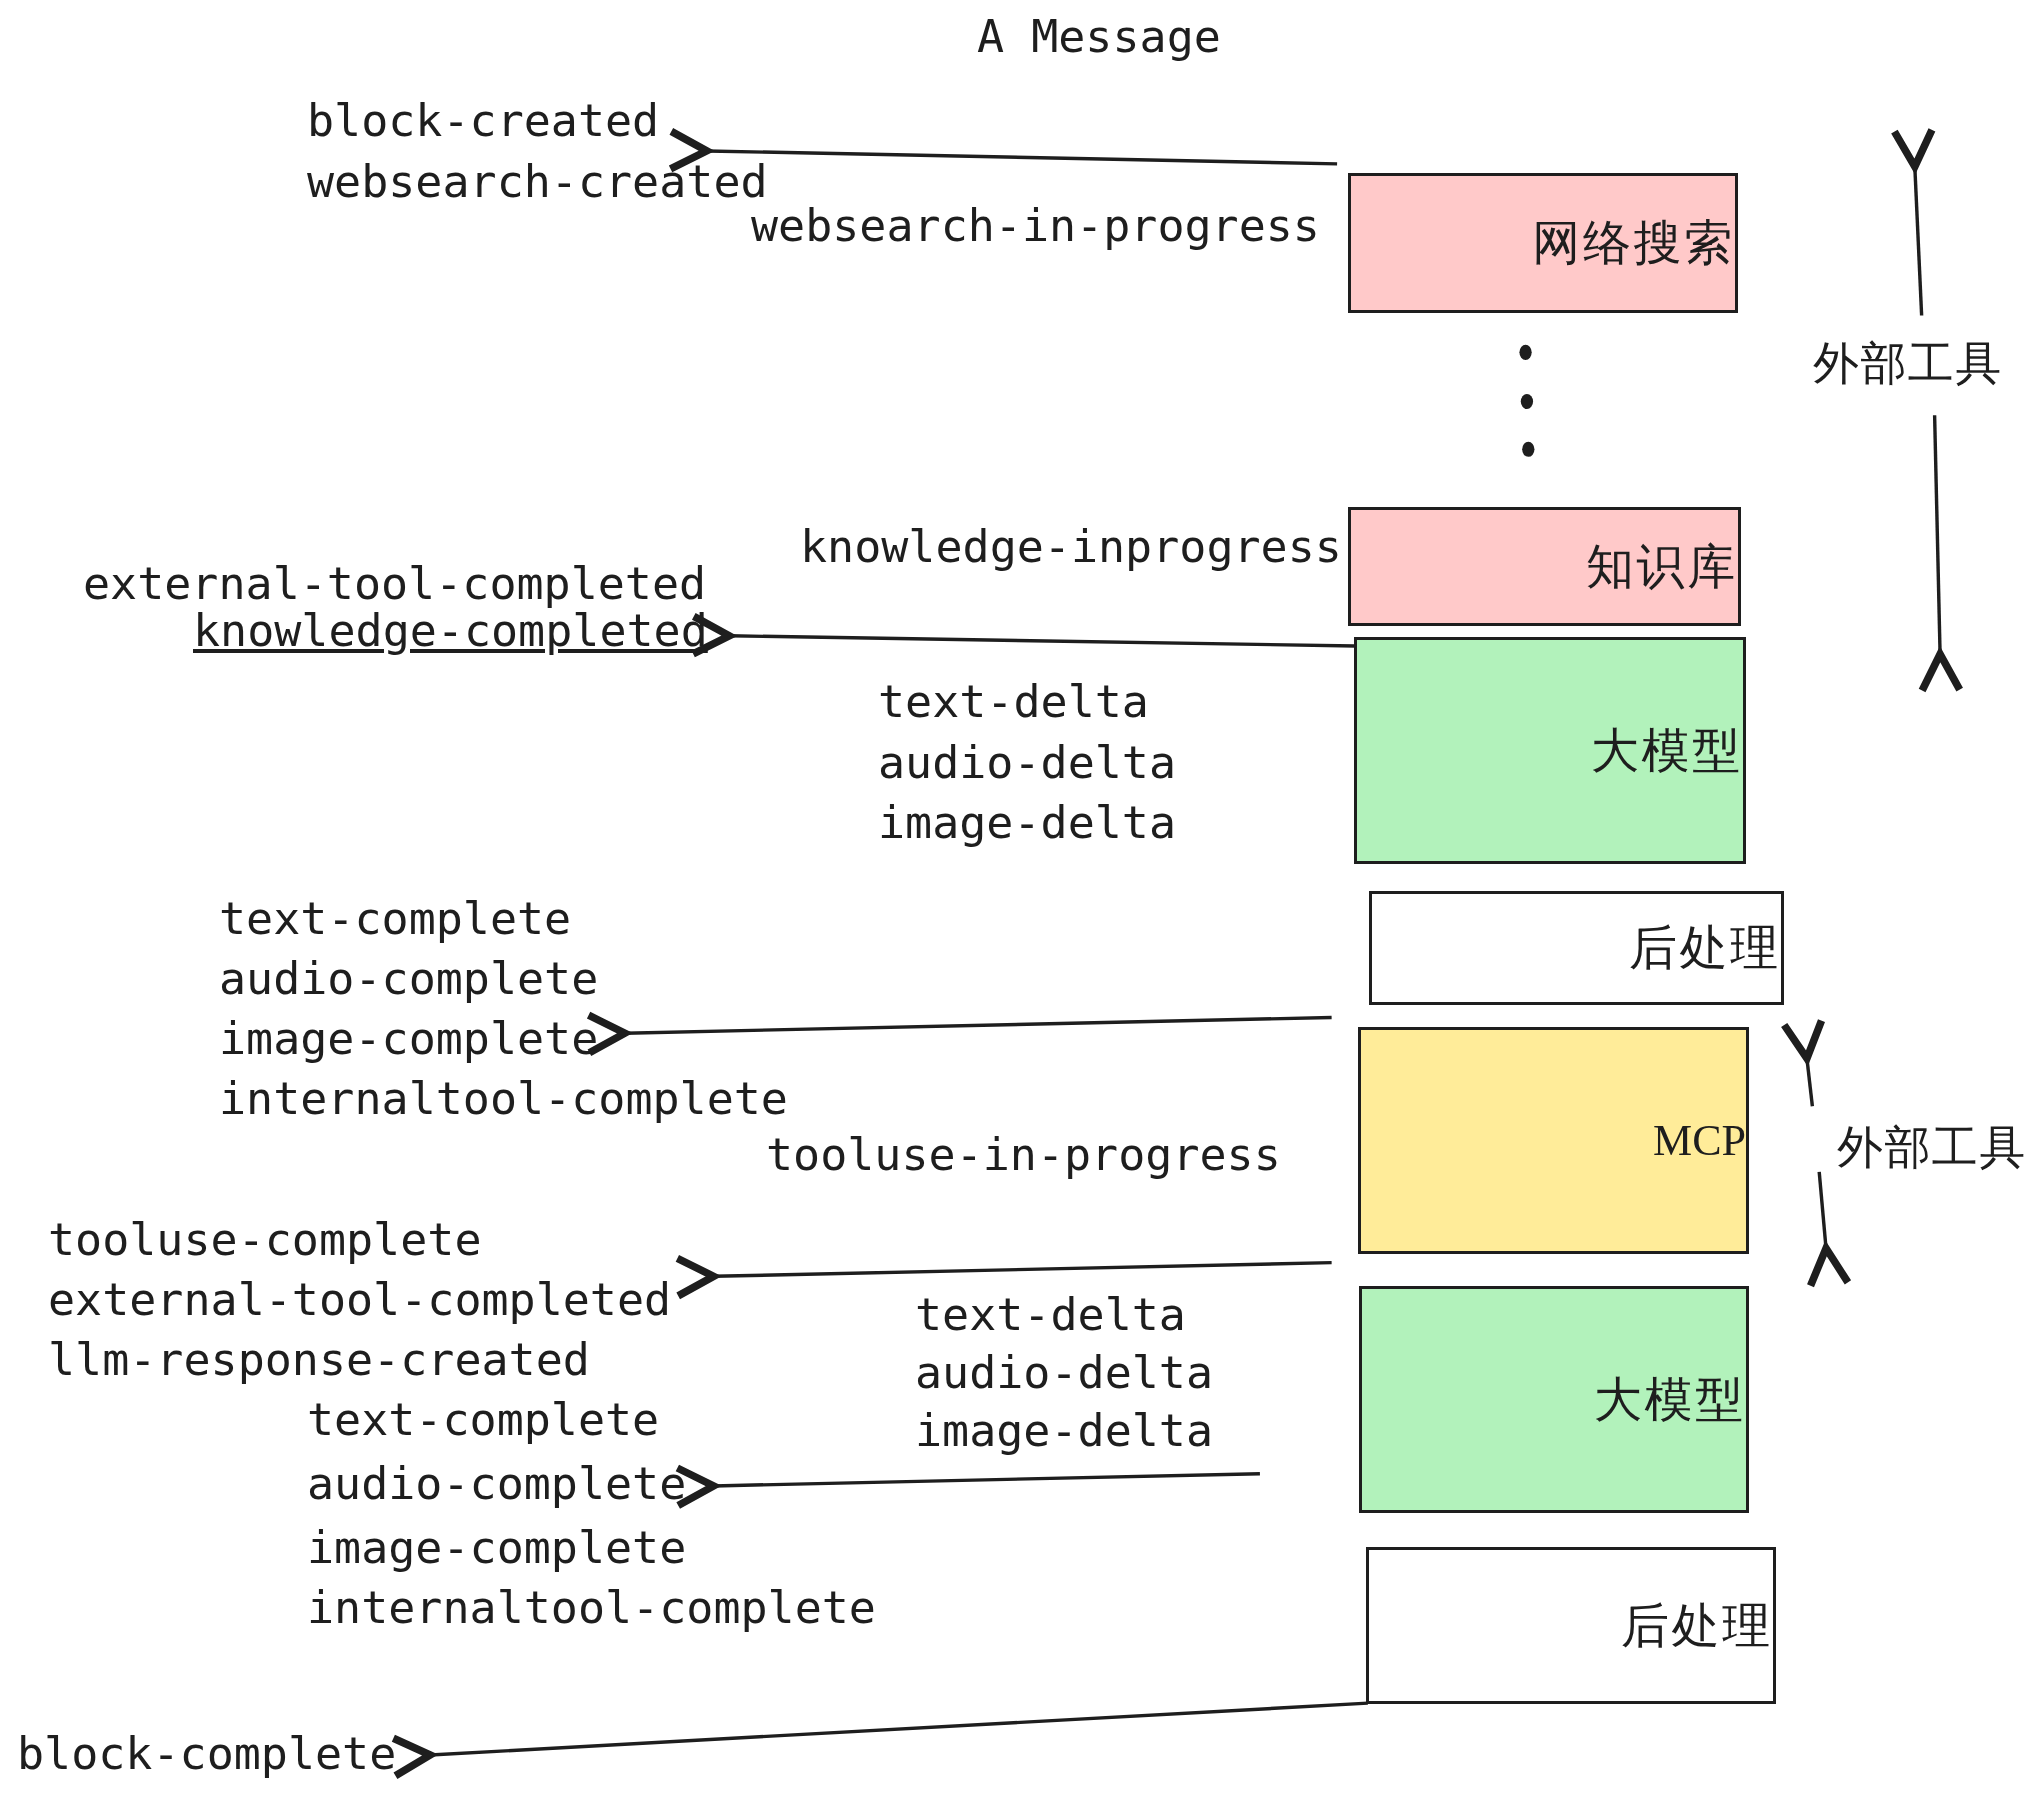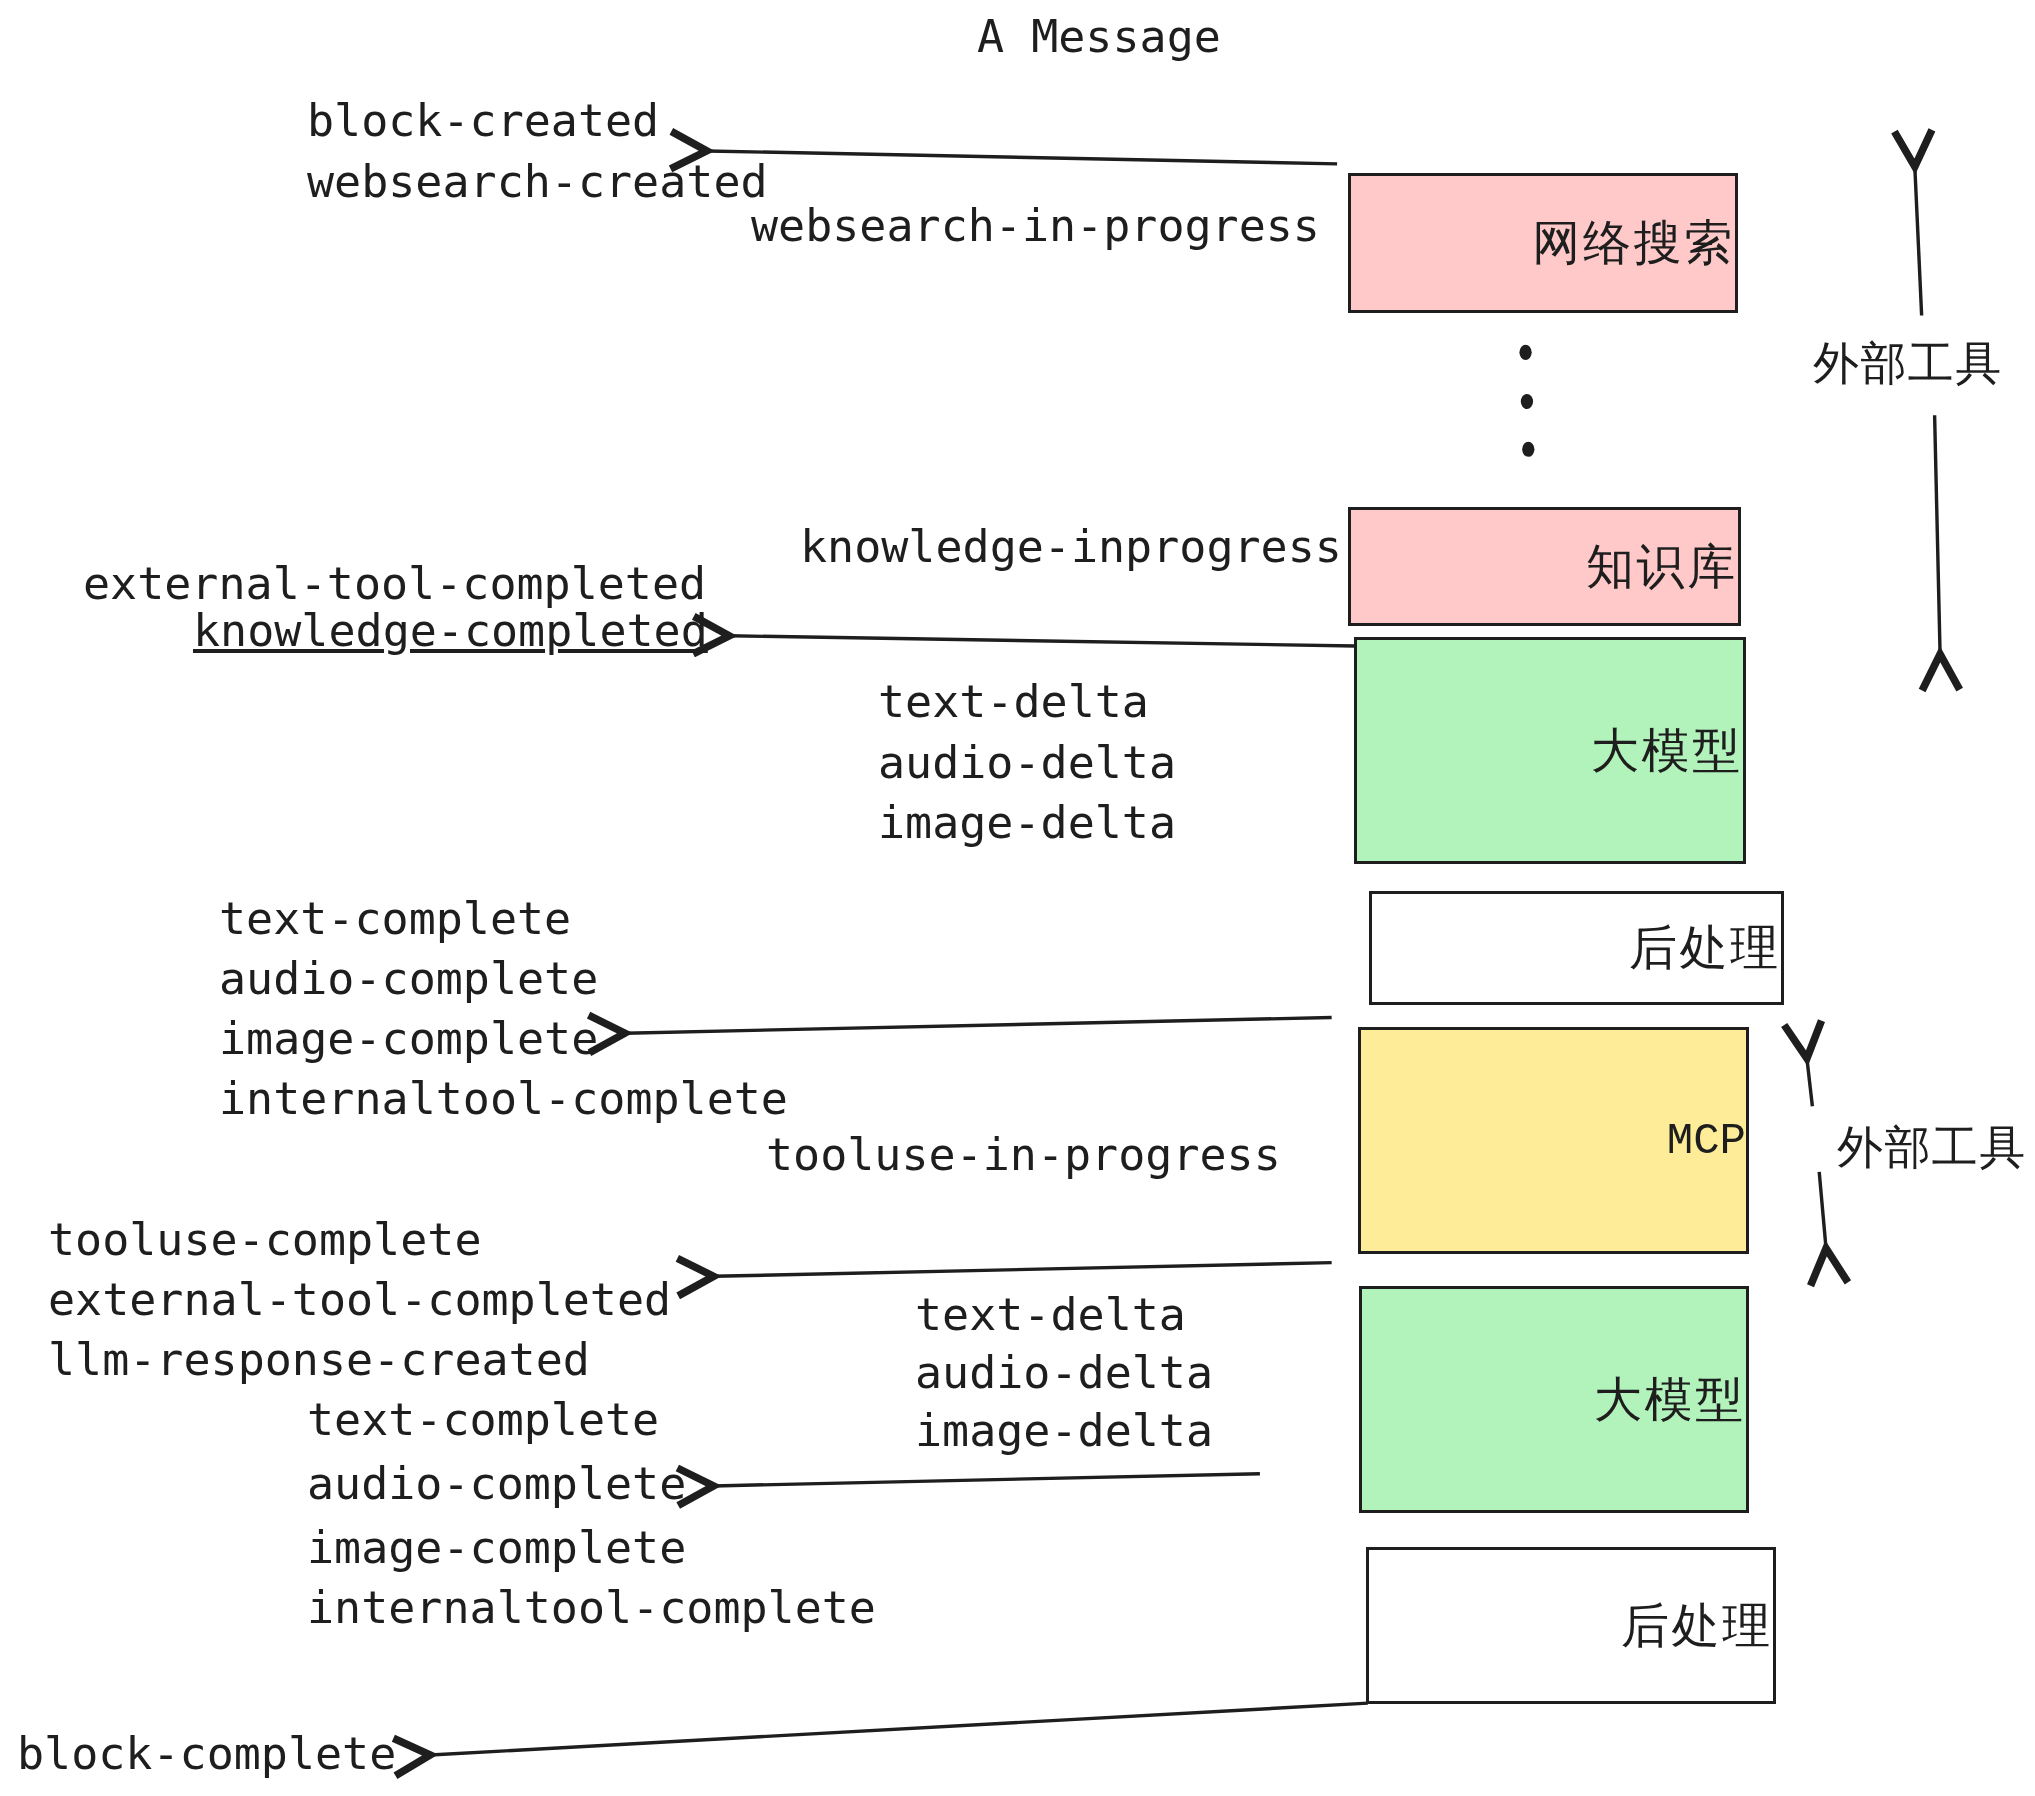--- a/index.html
+++ b/index.html
@@ -2,21 +2,21 @@
 <html style="font-size:11px"><head>
 <meta charset="utf-8">
 <style>
   html,body{margin:0;padding:0;background:#ffffff;}
   .canvas{position:relative;width:2035px;height:1796px;background:#ffffff;overflow:hidden;
           font-family:"DejaVu Sans Mono", monospace;color:#1e1e1e;border-radius:25px;}
   .ev{position:absolute;font-size:45px;line-height:1;white-space:nowrap;color:#1e1e1e;}
   .title{position:absolute;font-size:45px;line-height:1;white-space:nowrap;color:#1e1e1e;}
   .box{position:absolute;border:3.4px solid #1e1e1e;display:flex;align-items:center;justify-content:flex-end;box-sizing:border-box;}
   .box-label{font-family:"DejaVu Sans", sans-serif;font-size:48px;letter-spacing:2.7px;color:#1e1e1e;}
-  .box-label.mono{font-family:Liberation Mono, monospace;font-size:44px;letter-spacing:0;}
+  .box-label.mono{font-family:Liberation Serif, serif;font-size:44px;letter-spacing:0;}
   .side-label{position:absolute;font-family:"DejaVu Sans", sans-serif;font-size:46px;letter-spacing:1.4px;white-space:nowrap;color:#1e1e1e;}
   .overlay{position:absolute;left:0;top:0;pointer-events:none;}
 </style>
 </head>
 <body>
 
 <div class="canvas">
 
   <div class="title" style="left:977px;top:13.7px;">A Message</div>
 

